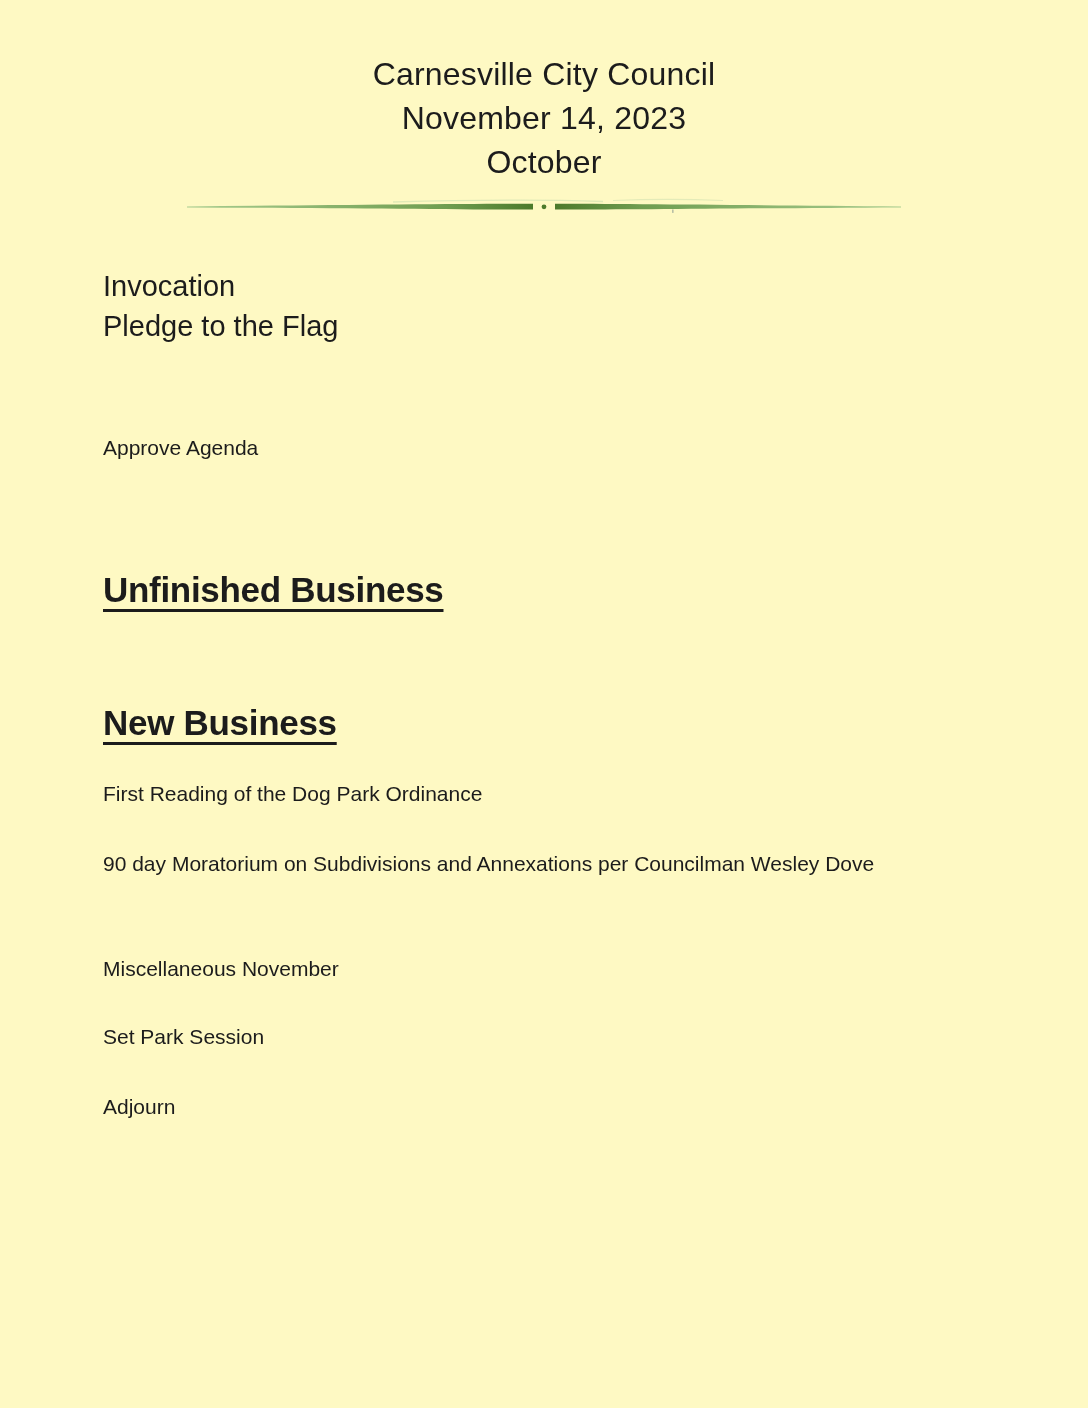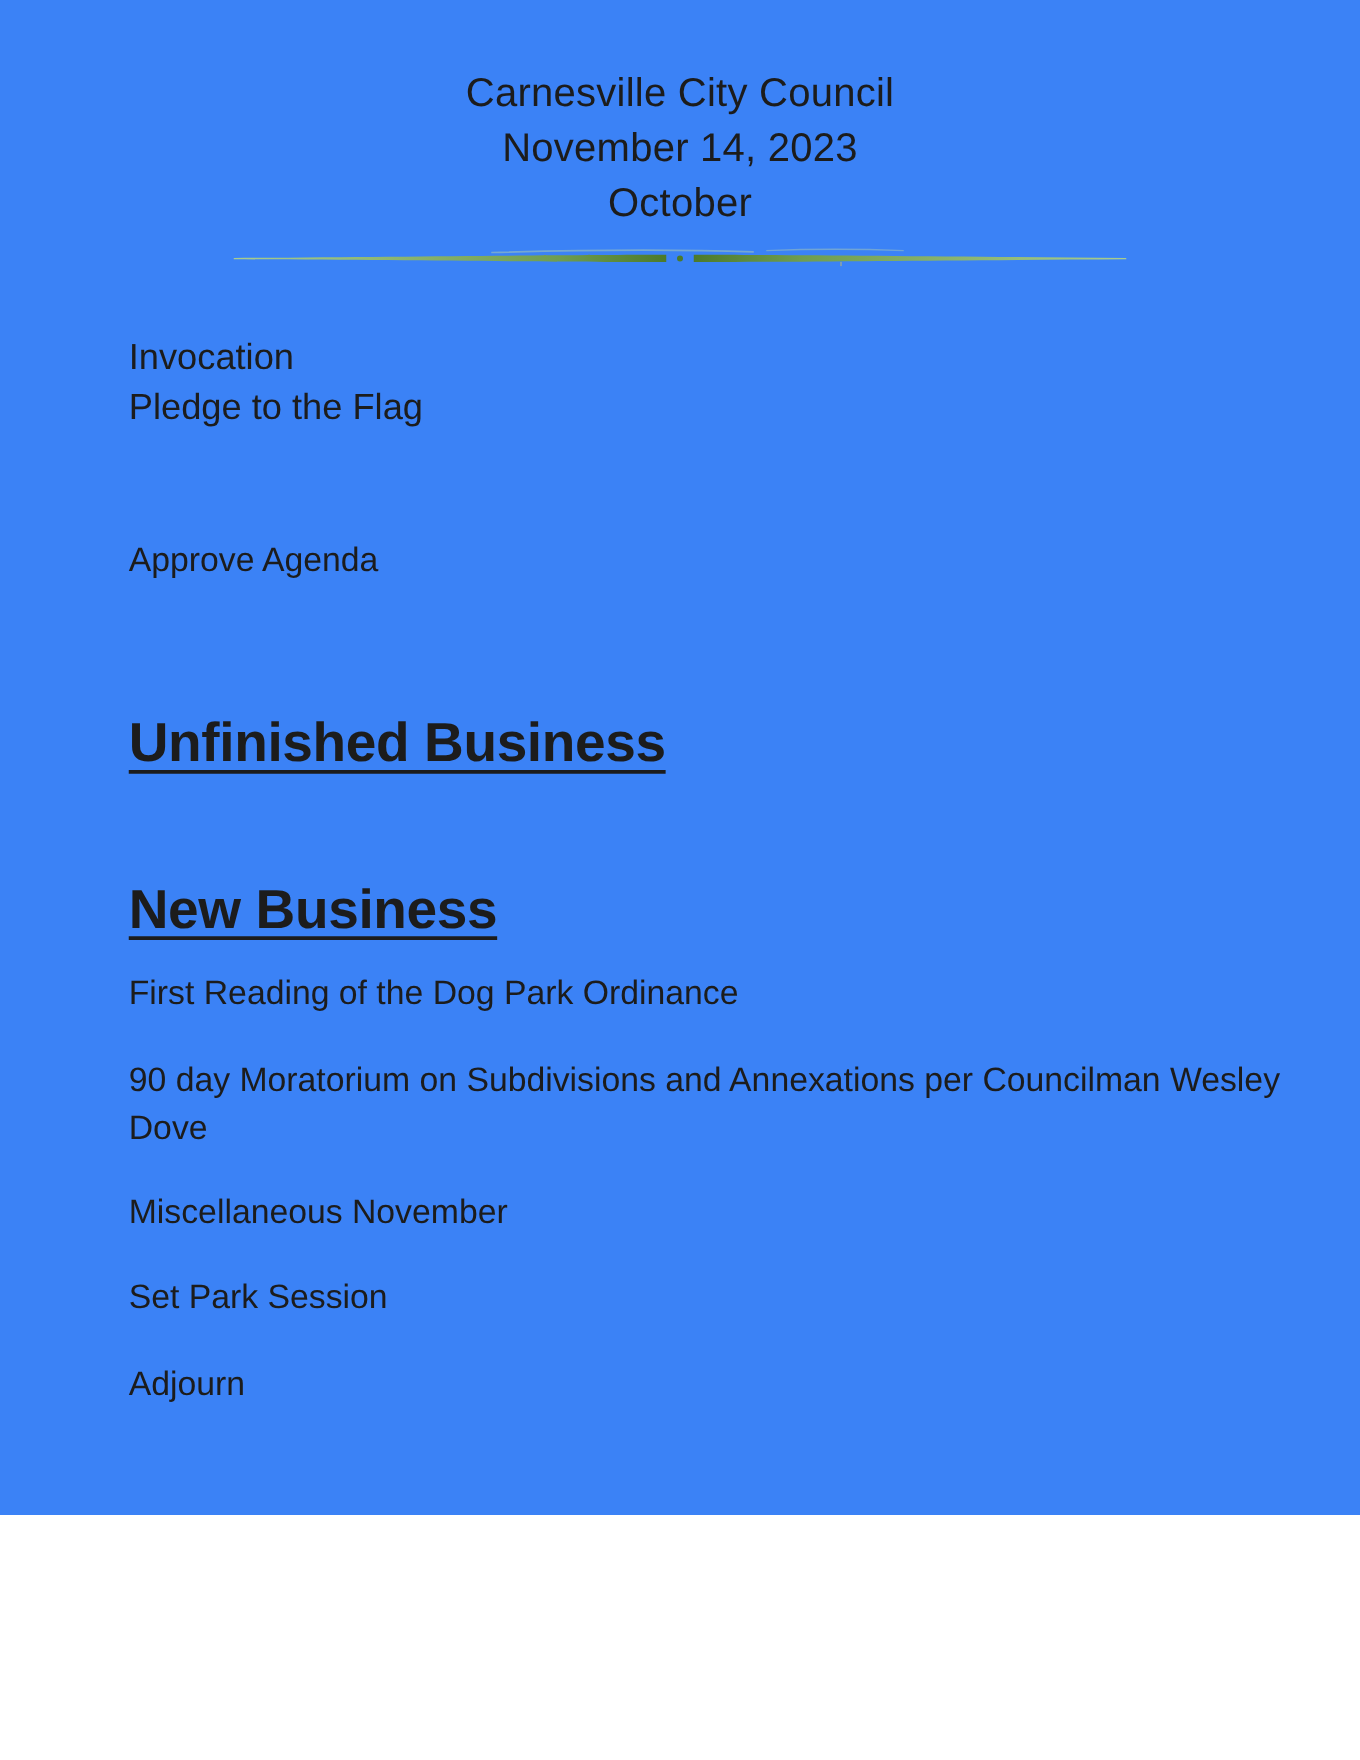--- a/index.html
+++ b/index.html
@@ -3,22 +3,22 @@
 <meta charset="utf-8">
 <style>
   html, body {
     margin: 0;
     padding: 0;
     background: #ffffff;
   }
   .page {
     position: relative;
     width: 1088px;
-    height: 1212px;
-    background: #3b82f6;
+    height: 1408px;
+    background: #fef9c3;
     font-family: "Liberation Sans", "DejaVu Sans", sans-serif;
     color: #1c1c1c;
     overflow: hidden;
   }
   .title-block {
     position: absolute;
     top: 52px;
     left: 0;
     right: 0;
     text-align: center;
@@ -31,37 +31,37 @@
     position: absolute;
     top: 198px;
     left: 183px;
     width: 722px;
     height: 18px;
   }
   .divider-wrap svg { display: block; }
   .content-line {
     position: absolute;
     left: 103px;
-    font-size: 27px;
+    font-size: 21px;
     line-height: 38px;
     white-space: pre-line;
   }
   .opening-block {
     position: absolute;
     left: 103px;
     top: 266px;
     font-size: 29px;
     line-height: 40px;
   }
   .approve-1 { top: 429px; }
   .approve-2 { top: 499px; }
   .section-heading {
     position: absolute;
     left: 103px;
-    font-size: 44px;
+    font-size: 35px;
     font-weight: bold;
     letter-spacing: -0.3px;
     text-decoration: underline;
     text-decoration-thickness: 3px;
     text-underline-offset: 7px;
   }
   .heading-unfinished { top: 570px; }
   .heading-new { top: 703px; }
   .item-1 { top: 775px; }
   .item-2 { top: 845px; max-width: 945px; }

